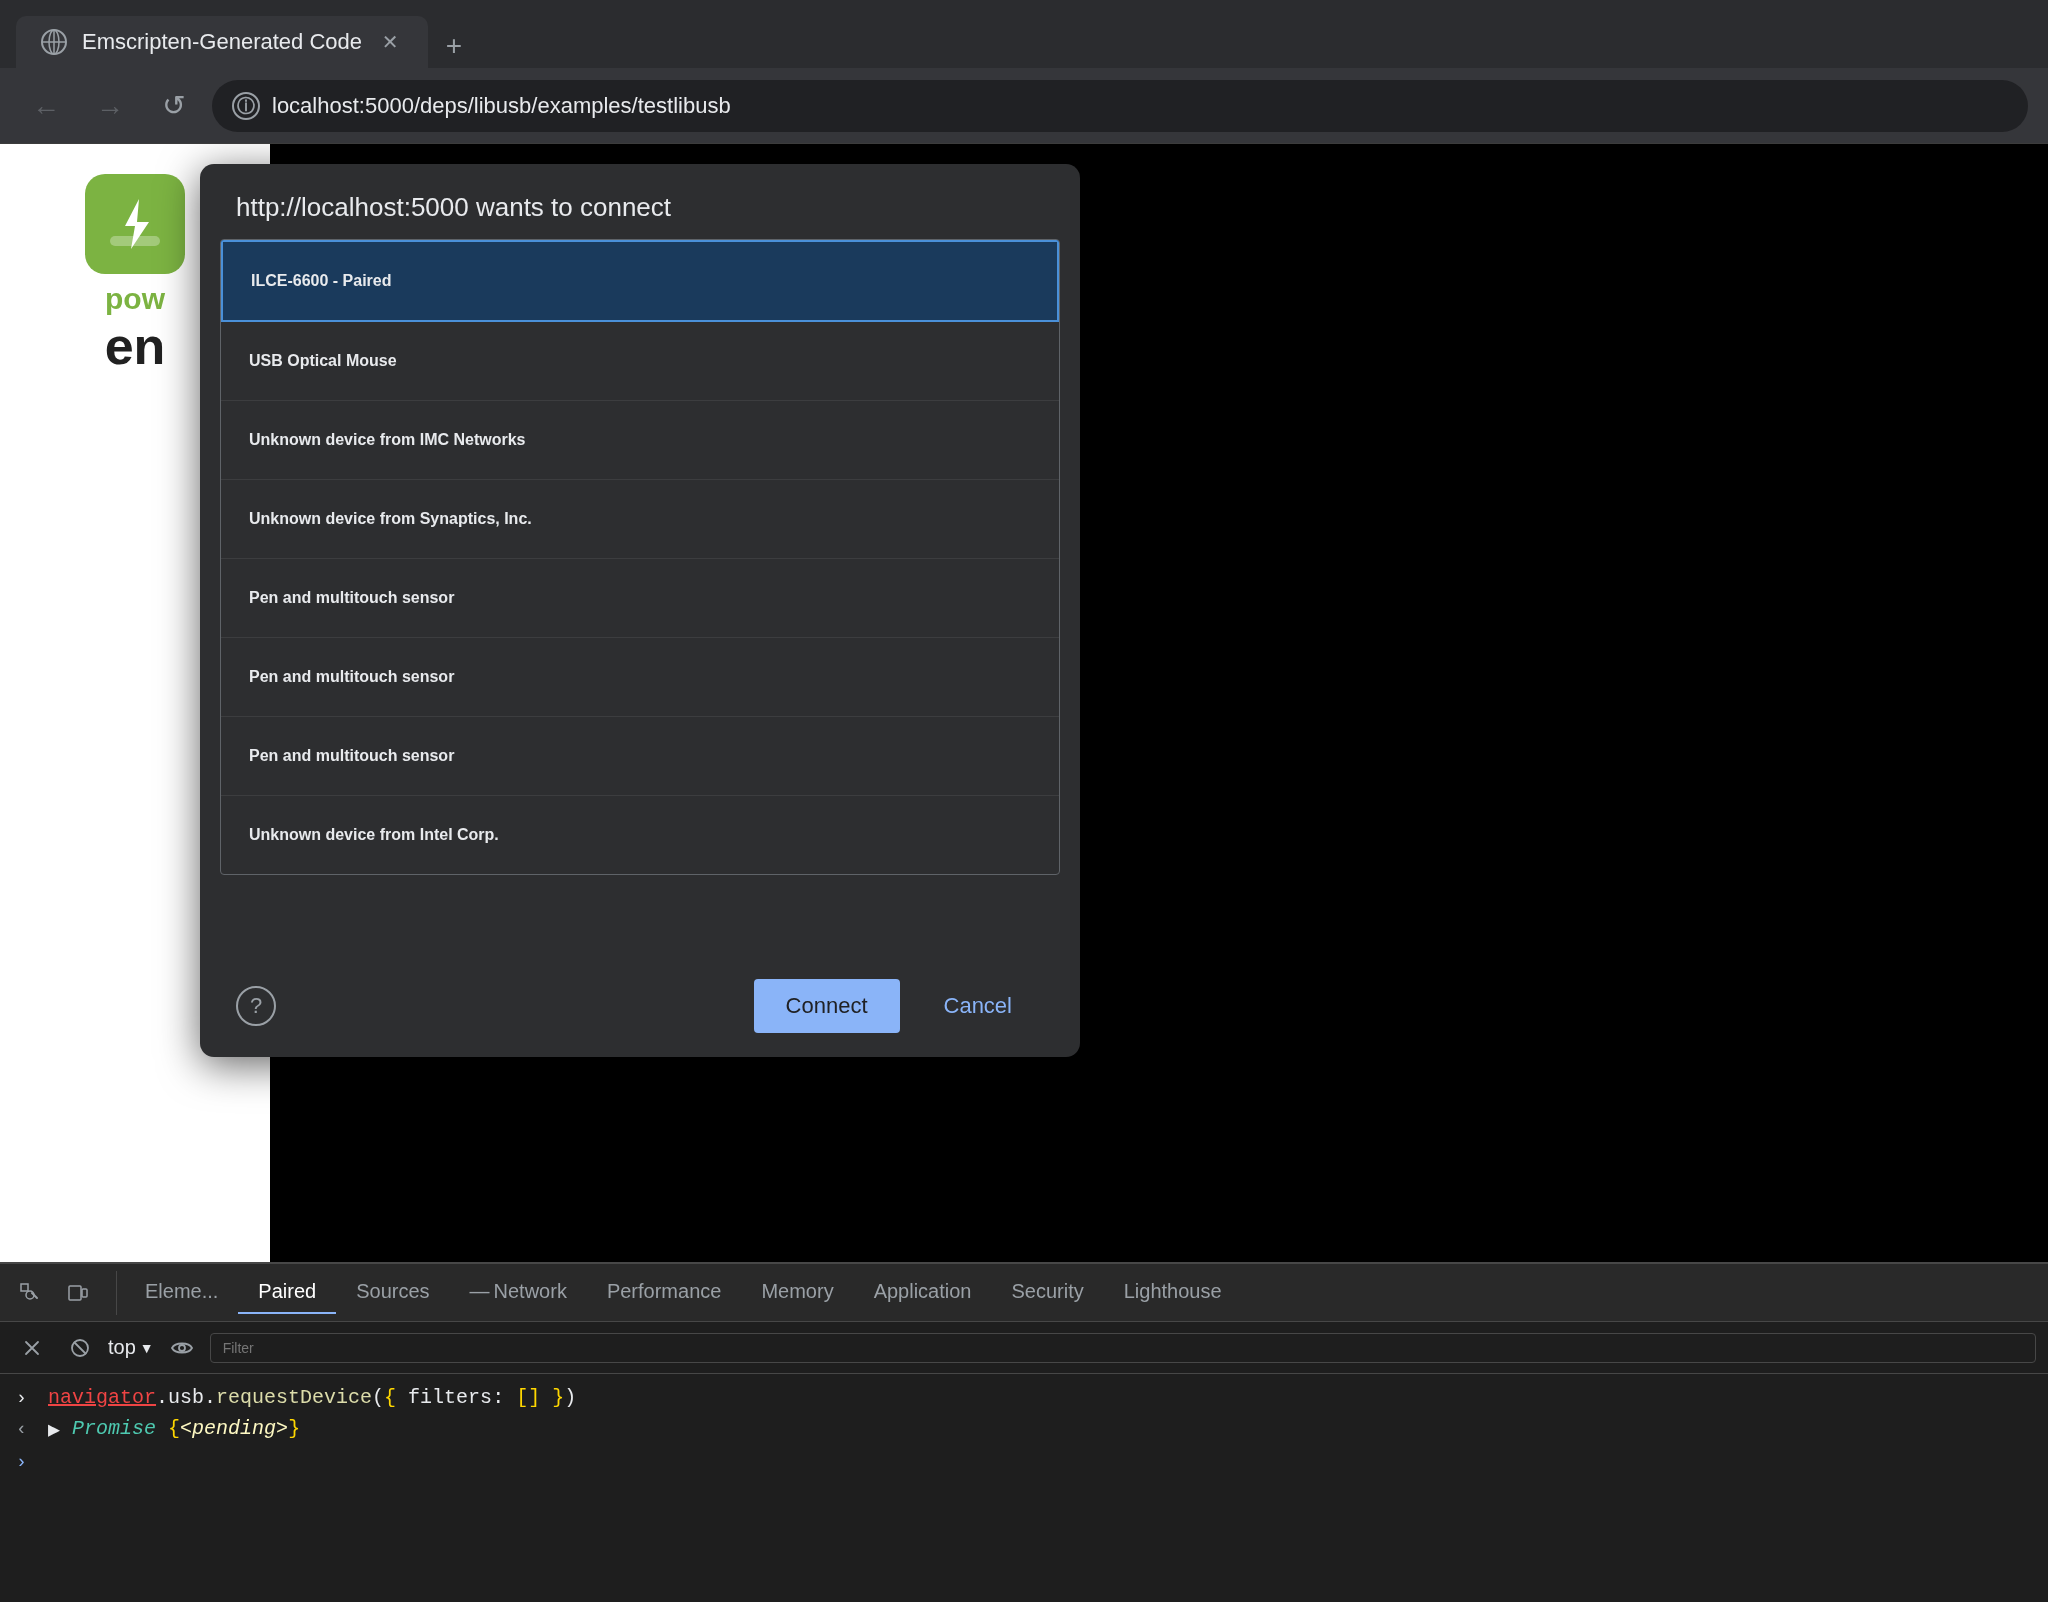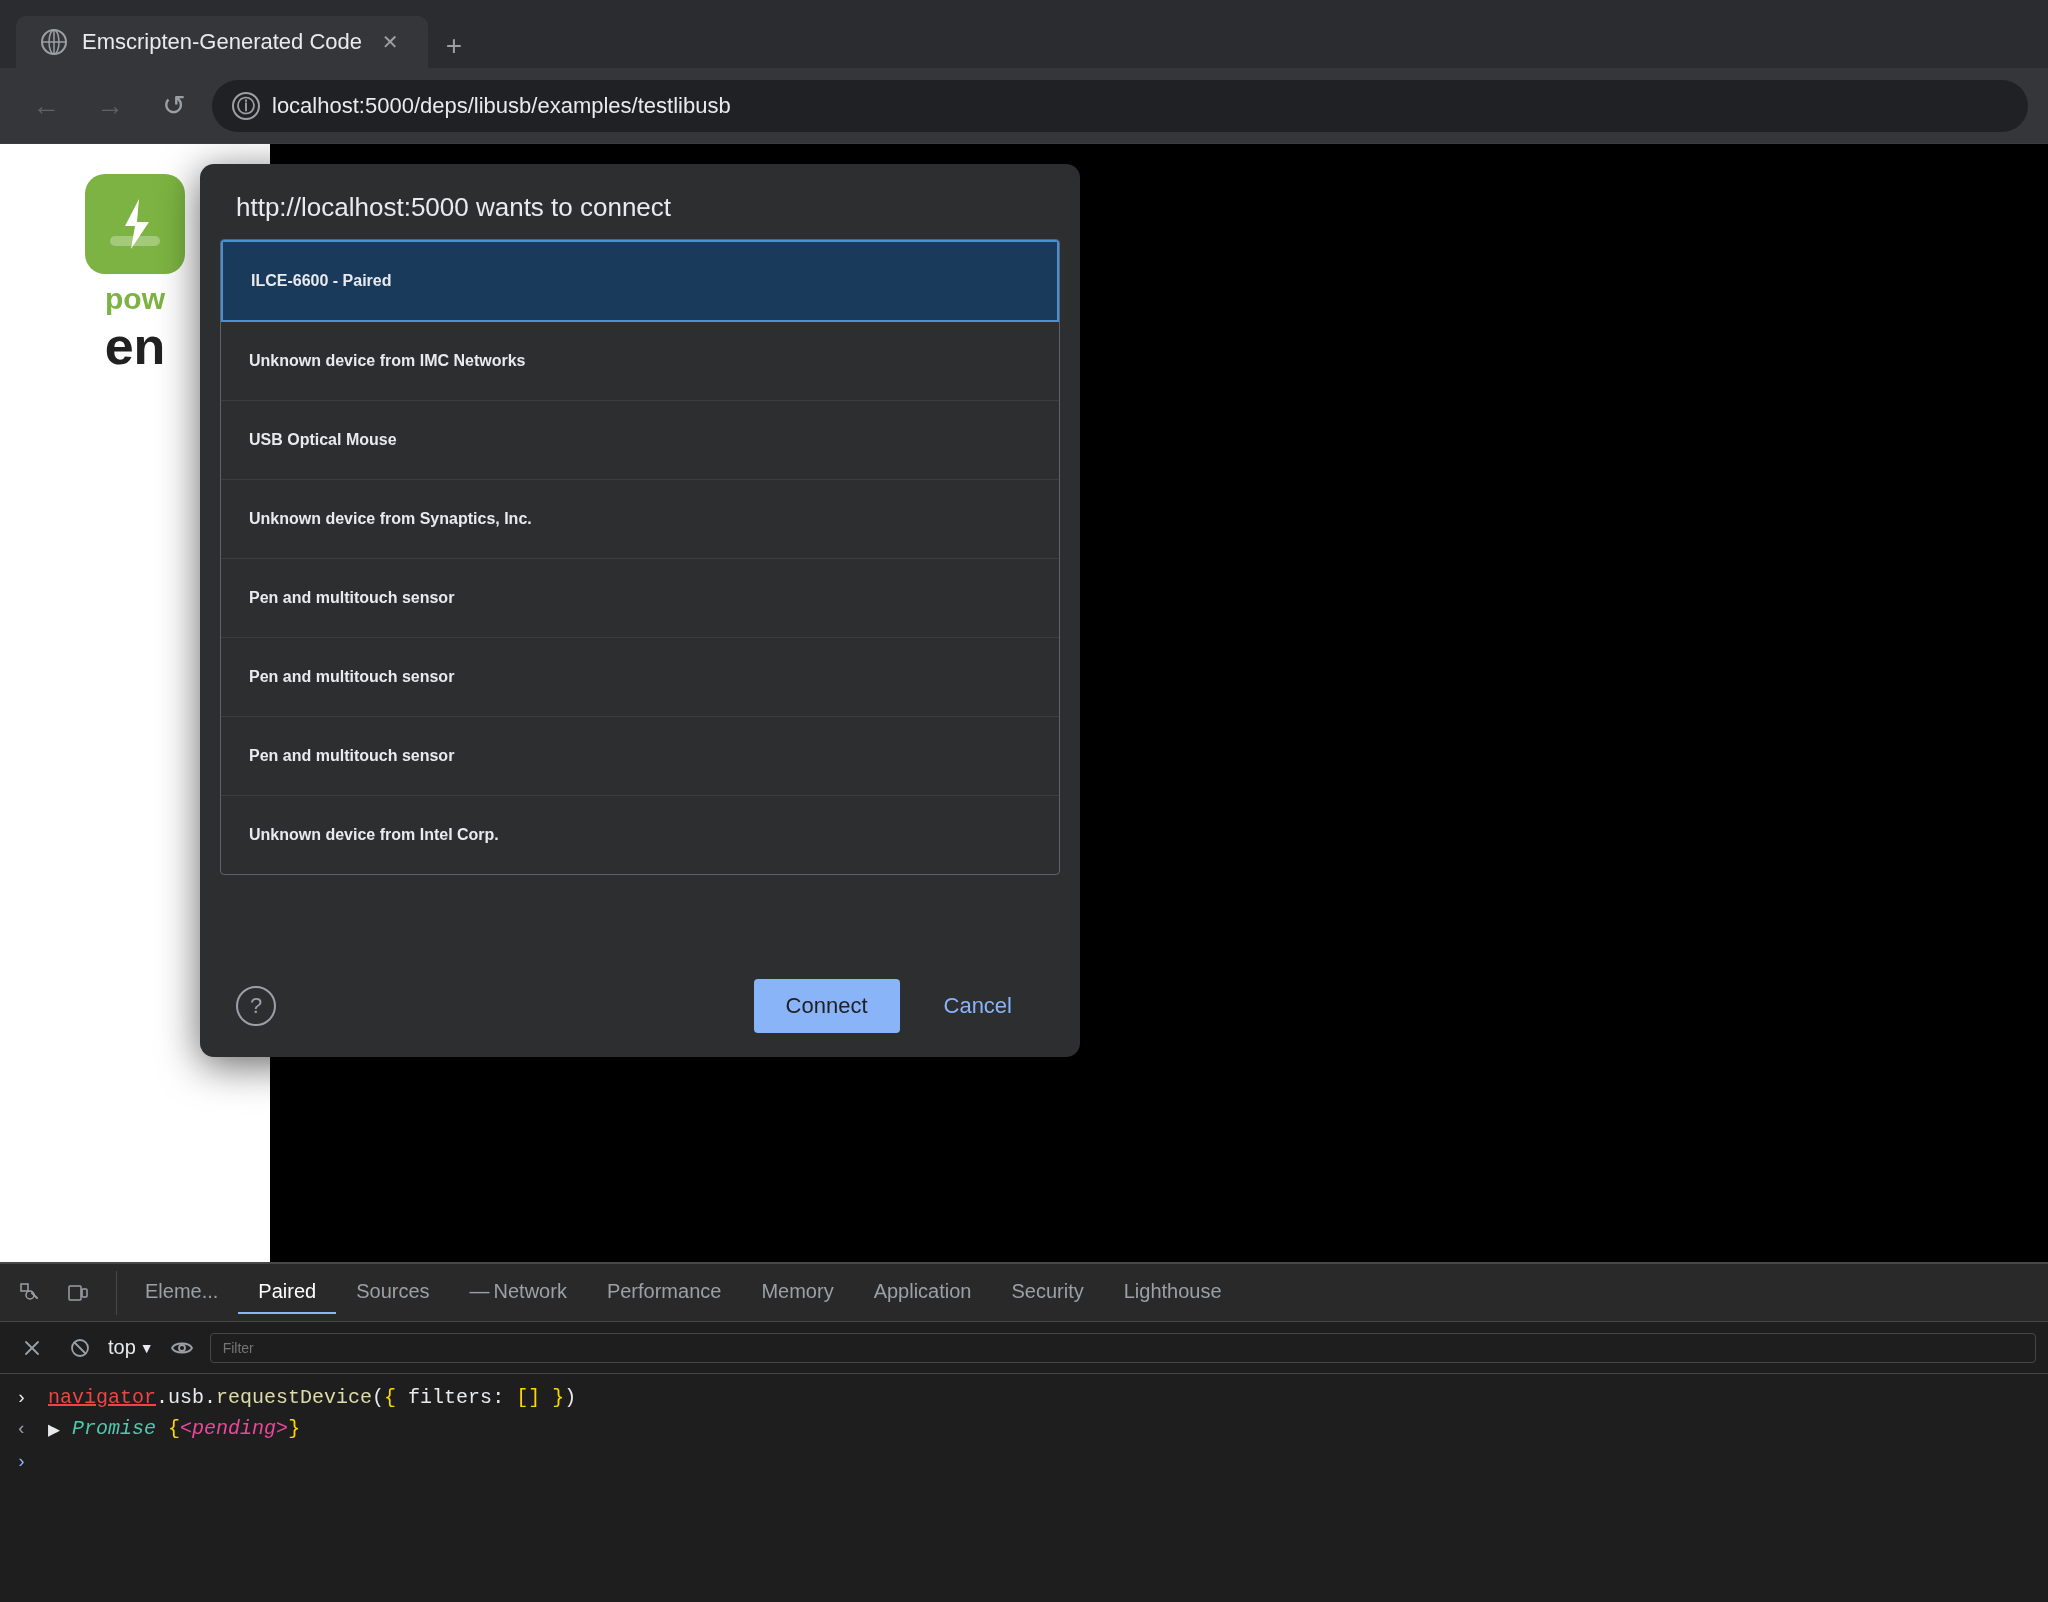--- a/index.html
+++ b/index.html
@@ -368,21 +368,21 @@
     .console-arrow.right { color: #e8eaed; }
     .console-arrow.empty { color: #8ab4f8; }
 
     .console-text {
       color: #e8eaed;
     }
 
     .console-text .keyword { color: #ef4444; text-decoration: underline; }
     .console-text .function-name { color: #dcdcaa; }
     .console-text .promise { color: #4ec9b0; font-style: italic; }
-    .console-text .pending { color: #ec4899; font-style: italic; }
+    .console-text .pending { color: #fef9c3; font-style: italic; }
     .console-text .bracket { color: #ffd700; }
 
     
     .bg-black-top {
       position: absolute;
       top: 0;
       right: 0;
       width: calc(100% - 270px);
       height: 100%;
       background: #000;
@@ -457,24 +457,24 @@
   <div class="usb-dialog">
     <div class="dialog-header">
       <span class="dialog-header-title">http://localhost:5000 wants to connect</span>
     </div>
 
     <div class="device-list">
       <div class="device-item selected">
         <span>ILCE-6600 - Paired</span>
       </div>
       <div class="device-item">
+        <span>USB Optical Mouse</span>
+      </div>
+      <div class="device-item">
         <span>Unknown device from IMC Networks</span>
-      </div>
-      <div class="device-item">
-        <span>USB Optical Mouse</span>
       </div>
       <div class="device-item">
         <span>Unknown device from Synaptics, Inc.</span>
       </div>
       <div class="device-item">
         <span>Pen and multitouch sensor</span>
       </div>
       <div class="device-item">
         <span>Pen and multitouch sensor</span>
       </div>

